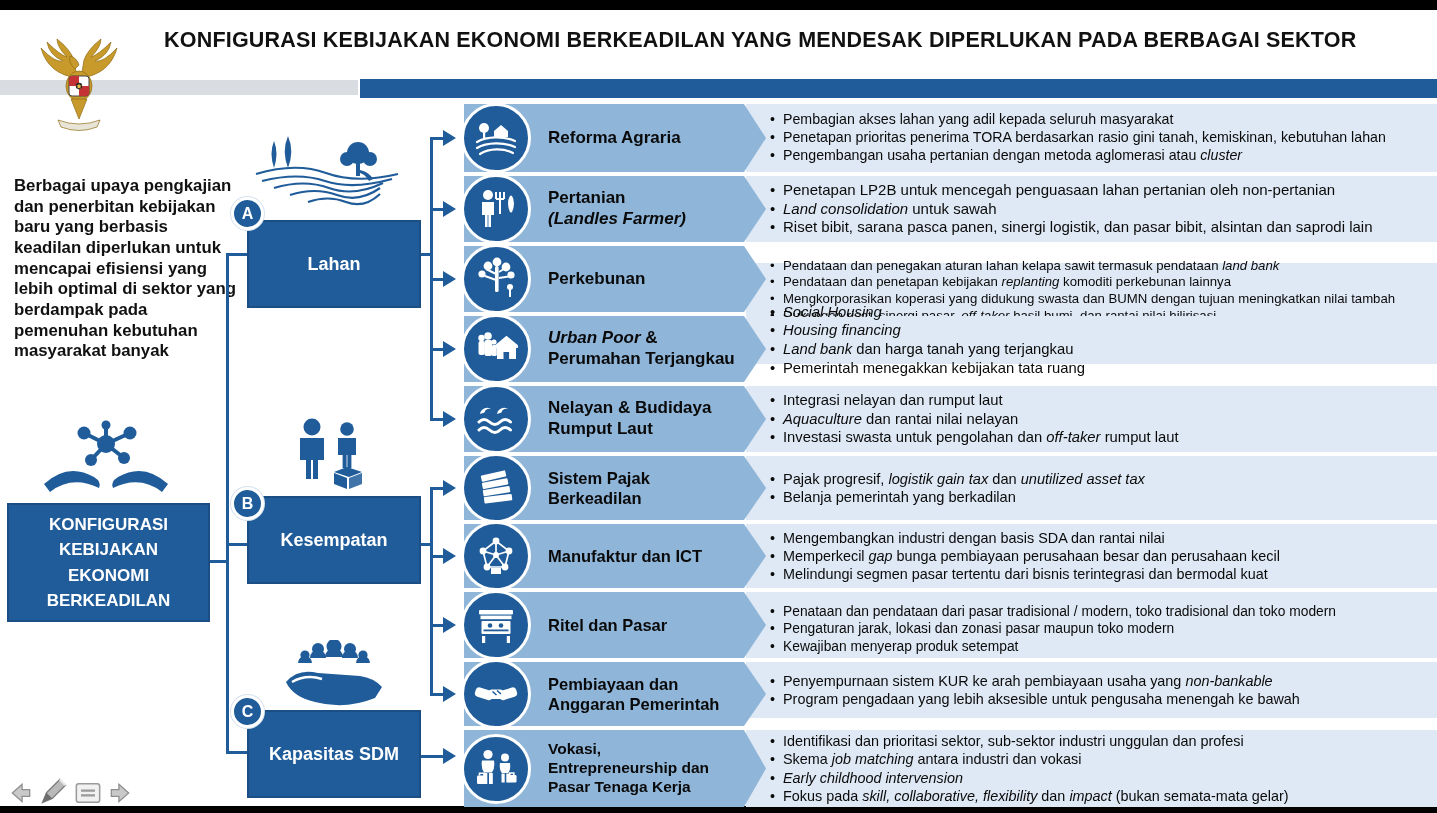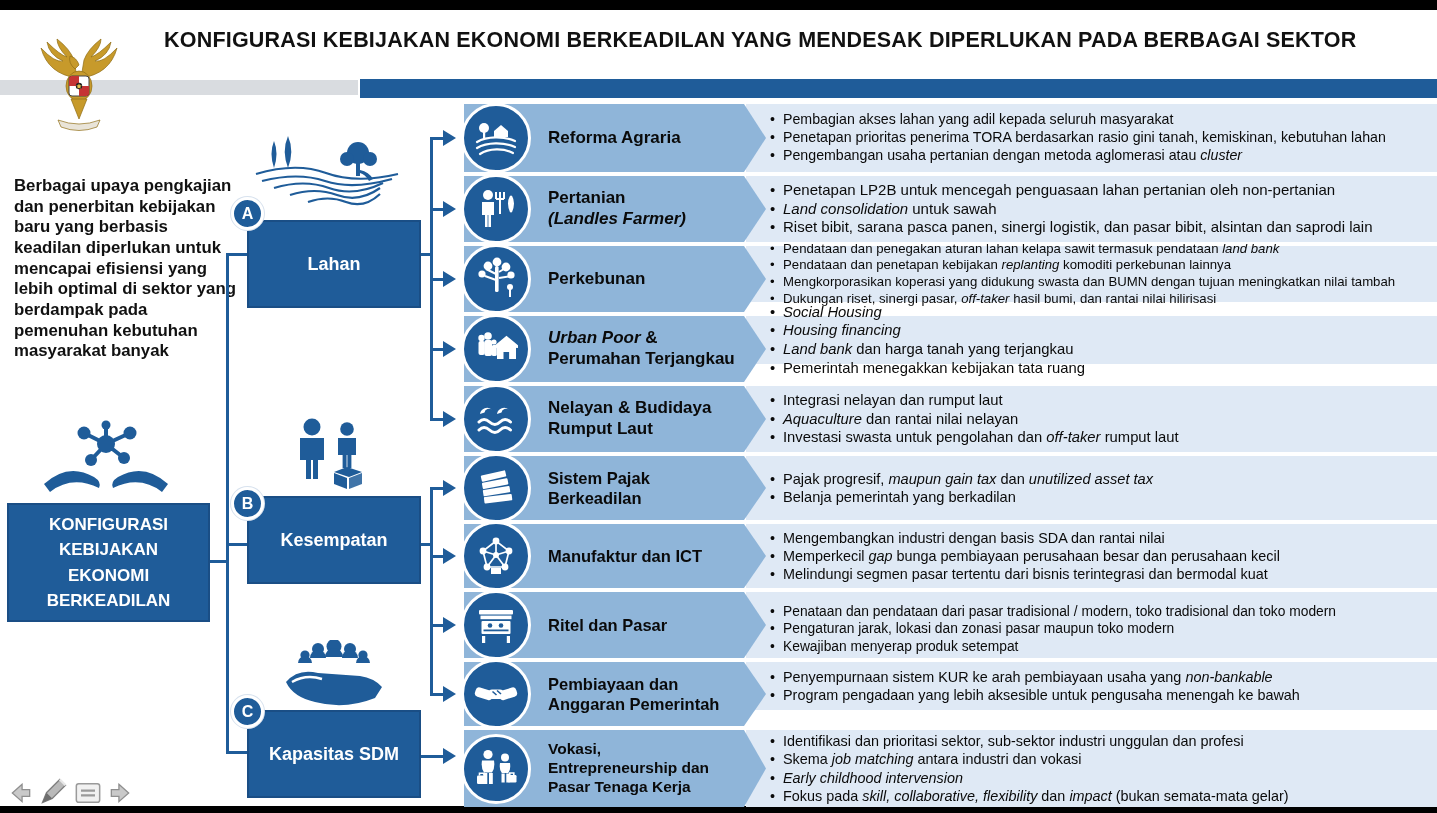--- a/index.html
+++ b/index.html
@@ -220,21 +220,21 @@
             <circle cx="14" cy="8" r="5" fill="#fff"></circle>
             <path d="M8 15 h12 v13 h-3 v12 h-2.6 v-12 h-0.8 v12 h-2.6 v-12 h-3 z" fill="#fff"></path>
             <g stroke="#fff" stroke-width="2" fill="none">
               <path d="M26 5 v22 M22 5 v7 M30 5 v7 M22 12 h8"></path>
               <path d="M37 9 q4 7 0 16 M37 9 q-4 7 0 16 M37 11 v14"></path>
             </g>
           </svg>
         </div>
       </div>
       <div>
-        <div class="row-panel" style="top: 246px; height: 56px;">
+        <div class="row-panel" style="top: 263px; height: 56px;">
           <ul style="font-size: 13.2px;">
             <li>Pendataan dan penegakan aturan lahan kelapa sawit termasuk pendataan <i>land bank</i></li>
             <li>Pendataan dan penetapan kebijakan <i>replanting</i> komoditi perkebunan lainnya</li>
             <li>Mengkorporasikan koperasi yang didukung swasta dan BUMN dengan tujuan meningkatkan nilai tambah</li>
             <li>Dukungan riset, sinergi pasar, <i>off-taker</i> hasil bumi, dan rantai nilai hilirisasi</li>
           </ul>
         </div>
         <div class="row-arrow" style="top: 246px; height: 66px;">
           <div class="row-title" style="font-size: 17px;">Perkebunan</div>
         </div>
@@ -302,21 +302,21 @@
             <g fill="none" stroke="#fff" stroke-width="3" stroke-linecap="round">
               <path d="M5 25 q5 -5 10.5 0 t10.5 0 t10.5 0"></path>
               <path d="M5 33 q5 -5 10.5 0 t10.5 0 t10.5 0"></path>
             </g>
           </svg>
         </div>
       </div>
       <div>
         <div class="row-panel" style="top: 456px; height: 64px;">
           <ul style="font-size: 14.6px;">
-            <li>Pajak progresif, <i>maupun gain tax</i> dan <i>unutilized asset tax</i></li>
+            <li>Pajak progresif, <i>logistik gain tax</i> dan <i>unutilized asset tax</i></li>
             <li>Belanja pemerintah yang berkadilan</li>
           </ul>
         </div>
         <div class="row-arrow" style="top: 456px; height: 64px;">
           <div class="row-title" style="font-size: 16.5px;">Sistem Pajak<br>Berkeadilan</div>
         </div>
         <div class="row-circle" style="left: 461px; top: 453px;">
           <svg width="44" height="44" viewBox="0 0 44 44">
             <g fill="#fff">
               <rect x="7" y="7" width="25" height="6.4" rx="1" transform="rotate(-13 19 10)"></rect>
@@ -377,21 +377,21 @@
             </g>
             <g fill="#1F5C99">
               <circle cx="16" cy="22.5" r="2.3"></circle>
               <circle cx="27" cy="22.5" r="2.3"></circle>
               <rect x="9.5" y="26.5" width="25" height="1.8"></rect>
             </g>
           </svg>
         </div>
       </div>
       <div>
-        <div class="row-panel" style="top: 662px; height: 48px;">
+        <div class="row-panel" style="top: 662px; height: 56px;">
           <ul style="font-size: 14.4px;">
             <li>Penyempurnaan sistem KUR ke arah pembiayaan usaha yang <i>non-bankable</i></li>
             <li>Program pengadaan yang lebih aksesible untuk pengusaha menengah ke bawah</li>
           </ul>
         </div>
         <div class="row-arrow" style="top: 662px; height: 64px;">
           <div class="row-title" style="font-size: 16.5px;">Pembiayaan dan<br>Anggaran Pemerintah</div>
         </div>
         <div class="row-circle" style="left: 461px; top: 659px;">
           <svg width="44" height="44" viewBox="0 0 44 44">

